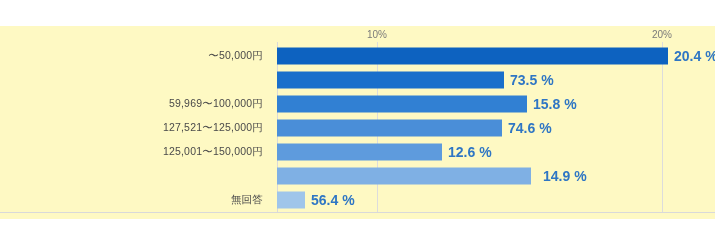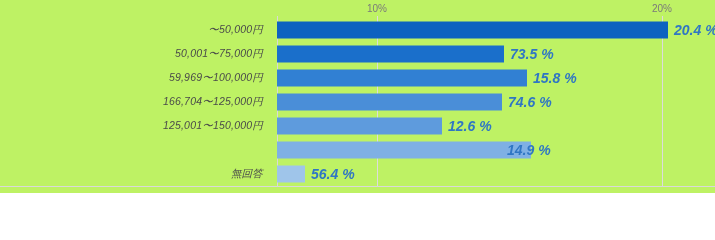--- a/index.html
+++ b/index.html
@@ -7,23 +7,24 @@
     padding: 0;
     background: #ffffff;
   }
   body {
     font-family: "Liberation Sans", "DejaVu Sans", sans-serif;
   }
   #chart-root {
     position: relative;
     width: 715px;
     height: 193px;
-    background: #bef264;
+    background: #fef9c3;
     overflow: hidden;
     box-sizing: border-box;
+    margin-top: 26px;
   }
   .axis-bottom-line {
     position: absolute;
     left: 0px;
     top: 186px;
     width: 715px;
     height: 1px;
     background: #d9d9d9;
   }
   .axis-left-line {
@@ -49,21 +50,20 @@
     letter-spacing: 0px;
     white-space: nowrap;
     transform: translateX(-50%);
   }
   
   .row {
     position: absolute;
     left: 0;
     width: 707px;
     height: 24px;
-    font-style: italic;
   }
   .cat-label {
     position: absolute;
     right: 444px;   
     top: 50%;
     transform: translateY(-50%);
     font-size: 10.5px;
     color: #4a4a4a;
     white-space: nowrap;
     text-align: right;
@@ -100,46 +100,45 @@
   <div class="axis-left-line"></div>
   <div class="axis-bottom-line"></div>
 
   <div class="row" style="top:18px;">
     <div class="cat-label">〜50,000円</div>
     <div class="bar" style="width:391px;background:#0D62C0;"></div>
     <div class="val-label" style="left:674px;">20.4 %</div>
   </div>
 
   <div class="row" style="top:42px;">
-    <div class="cat-label">50,001〜75,000円</div>
     <div class="bar" style="width:227px;background:#1A6FCB;"></div>
     <div class="val-label" style="left:510px;">73.5 %</div>
   </div>
 
   <div class="row" style="top:66px;">
     <div class="cat-label">59,969〜100,000円</div>
     <div class="bar" style="width:250px;background:#3180D3;"></div>
     <div class="val-label" style="left:533px;text-align:center;">15.8 %</div>
   </div>
 
   <div class="row" style="top:90px;">
-    <div class="cat-label">166,704〜125,000円</div>
+    <div class="cat-label">127,521〜125,000円</div>
     <div class="bar" style="width:225px;background:#4A8ED8;"></div>
     <div class="val-label" style="left:508px;">74.6 %</div>
   </div>
 
   <div class="row" style="top:114px;">
     <div class="cat-label">125,001〜150,000円</div>
     <div class="bar" style="width:165px;background:#5E9BDD;"></div>
     <div class="val-label" style="left:448px;">12.6 %</div>
   </div>
 
   <div class="row" style="top:138px;">
     <div class="bar" style="width:254px;background:#7FB0E4;"></div>
-    <div class="val-label" style="left:507px;">14.9 %</div>
+    <div class="val-label" style="left:543px;">14.9 %</div>
   </div>
 
   <div class="row" style="top:162px;">
     <div class="cat-label">無回答</div>
     <div class="bar" style="width:28px;background:#9FC5EA;"></div>
     <div class="val-label" style="left:311px;">56.4 %</div>
   </div>
 
 </div>
 

